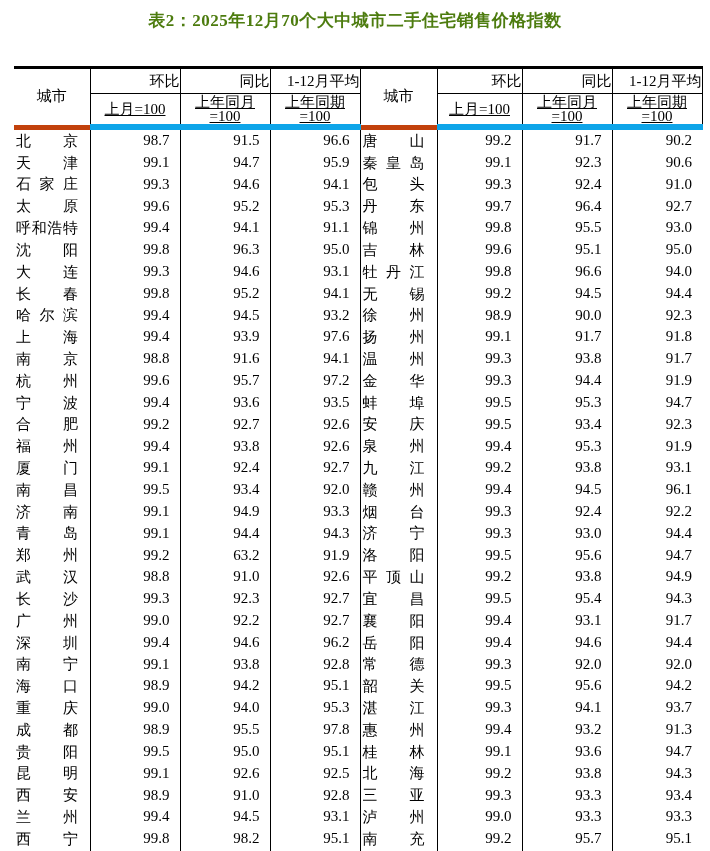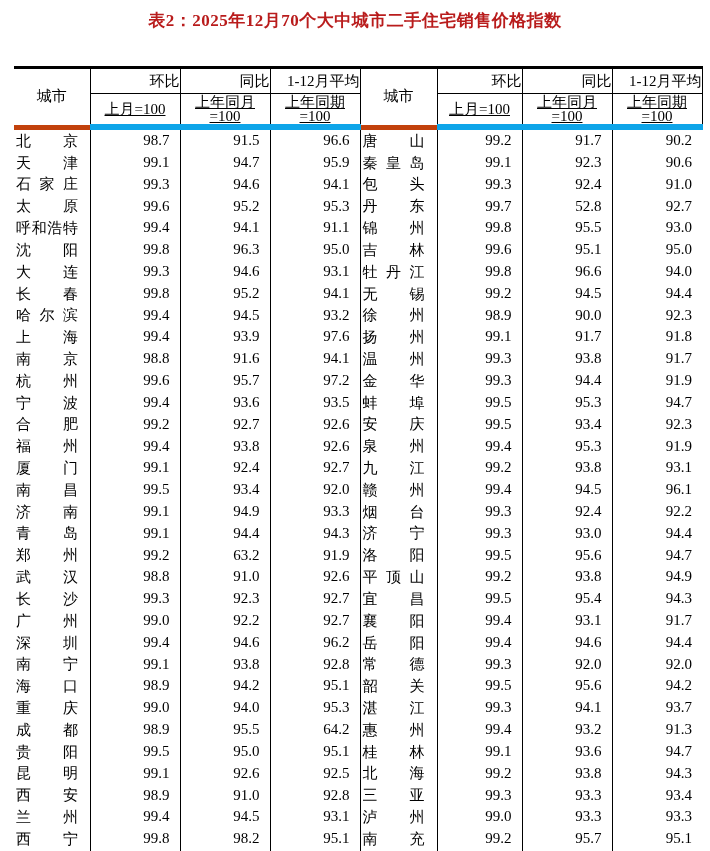--- a/index.html
+++ b/index.html
@@ -7,21 +7,21 @@
   body {
     width: 710px; height: 851px; overflow: hidden;
     font-family: "Liberation Serif", "DejaVu Serif", serif;
     color: #000000;
   }
   .page-title {
     padding-top: 9px;
     text-align: center;
     font-size: 17px;
     font-weight: bold;
-    color: #b91c1c;
+    color: #4d7c0f;
     letter-spacing: 0.5px;
   }
   table.index-table {
     margin: 34px 0 0 14px;
     width: 688px;
     border-collapse: collapse;
     table-layout: fixed;
     border-top: 3px solid #000;
     border-bottom: 3px solid #000;
   }
@@ -153,21 +153,21 @@
             <span>原</span>
           </span></td>
         <td class="num-cell">99.6</td>
         <td class="num-cell">95.2</td>
         <td class="num-cell">95.3</td>
         <td class="city-cell"><span class="city">
             <span>丹</span>
             <span>东</span>
           </span></td>
         <td class="num-cell">99.7</td>
-        <td class="num-cell">52.8</td>
+        <td class="num-cell">96.4</td>
         <td class="num-cell">92.7</td>
       </tr>
       <tr>
         <td class="city-cell"><span class="city">
             <span>呼</span>
             <span>和</span>
             <span>浩</span>
             <span>特</span>
           </span></td>
         <td class="num-cell">99.4</td>
@@ -536,21 +536,21 @@
         <td class="num-cell">94.1</td>
         <td class="num-cell">93.7</td>
       </tr>
       <tr>
         <td class="city-cell"><span class="city">
             <span>成</span>
             <span>都</span>
           </span></td>
         <td class="num-cell">98.9</td>
         <td class="num-cell">95.5</td>
-        <td class="num-cell">64.2</td>
+        <td class="num-cell">97.8</td>
         <td class="city-cell"><span class="city">
             <span>惠</span>
             <span>州</span>
           </span></td>
         <td class="num-cell">99.4</td>
         <td class="num-cell">93.2</td>
         <td class="num-cell">91.3</td>
       </tr>
       <tr>
         <td class="city-cell"><span class="city">

